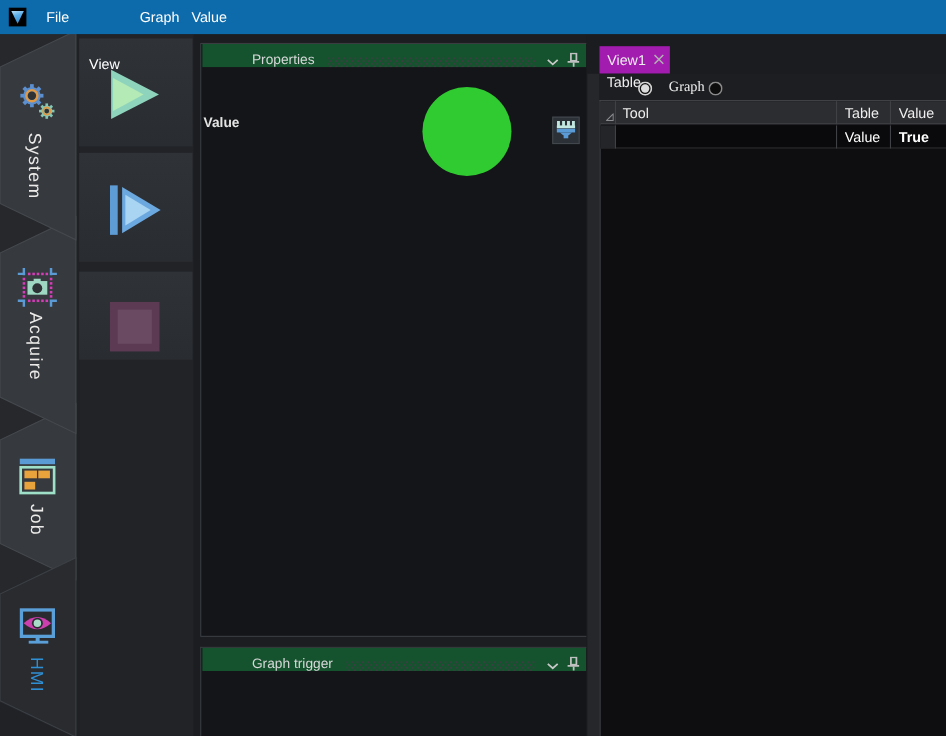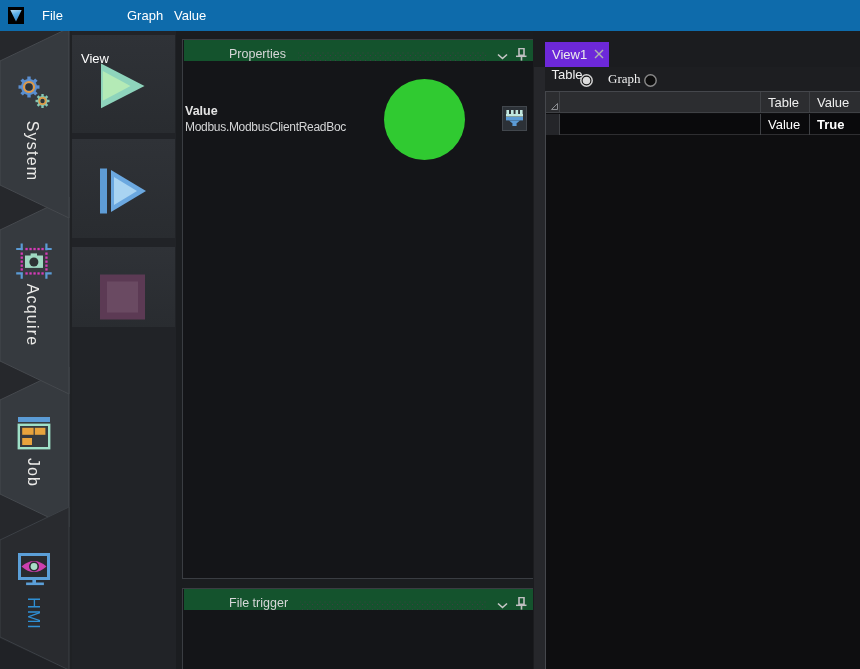--- a/index.html
+++ b/index.html
@@ -164,21 +164,20 @@
         </svg>
       <svg width="12" height="13" style="margin-right:6px;">
           <g stroke="#c0c0c2" fill="none">
         <rect x="4" y="0.5" width="5" height="6.8" stroke-width="1.6"></rect>
         <line x1="1" y1="8.3" x2="11.5" y2="8.3" stroke-width="1.5"></line>
         <line x1="6.5" y1="8.8" x2="6.5" y2="12.6" stroke-width="1.6"></line>
       </g>
         </svg>
     </div>
     <div class="abs" style="left:2px;top:64px;width:349px;font-size:12.5px;color:#e4e4e4;font-weight:bold;">Value</div>
-    <div class="abs" style="left:2px;top:80px;width:349px;font-size:12px;letter-spacing:-0.3px;color:#d4d5d6;">Modbus.ModbusClientReadBoc</div>
     <div class="abs" style="left:201px;top:39.3px;width:81px;height:81px;border-radius:50%;background:#30ca31;"></div>
     <div class="abs" style="left:319px;top:66px;width:25px;height:25px;background:#2c3137;border:1px solid #42474d;">
       <svg width="17" height="16" style="margin:3px 0 0 3px;">
         <g fill="#c2e8e0">
           <rect x="0" y="4" width="17" height="2.6"></rect>
           <rect x="0.4" y="0" width="2.6" height="4.5"></rect>
             <rect x="5" y="0" width="2.6" height="4.5"></rect>
             <rect x="9.5" y="0" width="2.6" height="4.5"></rect>
             <rect x="14" y="0" width="2.6" height="4.5"></rect>
         </g>
@@ -186,38 +185,38 @@
           <rect x="0" y="7" width="17" height="3.4"></rect>
           <polygon points="3,10.4 14,10.4 11,13 6,13"></polygon>
           <rect x="6.4" y="12" width="4.2" height="4"></rect>
         </g>
       </svg>
     </div>
   </div>
 
   <div class="abs panel" style="left:182px;top:588px;width:353px;height:81px;border-bottom:none;">
     <div class="phead">
-      <span class="ptitle">File trigger</span>
+      <span class="ptitle">Graph trigger</span>
       <div class="grip"></div>
       <svg width="11" height="8" style="margin-right:7px;">
           <path d="M1,1.5 L5.5,5.5 L10,1.5" stroke="#c8c8c8" stroke-width="1.6" fill="none"></path>
         </svg>
       <svg width="12" height="13" style="margin-right:6px;">
           <g stroke="#c0c0c2" fill="none">
         <rect x="4" y="0.5" width="5" height="6.8" stroke-width="1.6"></rect>
         <line x1="1" y1="8.3" x2="11.5" y2="8.3" stroke-width="1.5"></line>
         <line x1="6.5" y1="8.8" x2="6.5" y2="12.6" stroke-width="1.6"></line>
       </g>
         </svg>
     </div>
   </div>
 
   <div id="dock" class="abs">
 
-    <div class="abs" style="left:12px;top:11px;width:64px;height:24.5px;background:#6d28d9;color:#ececec;
+    <div class="abs" style="left:12px;top:11px;width:64px;height:24.5px;background:#a21caf;color:#ececec;
          font-size:13px;display:flex;align-items:center;">
       <span style="margin-left:7px;">View1</span>
       <svg width="10" height="10" style="margin-left:7px;">
           <g stroke="#b0b0b0" stroke-width="1.4">
         <line x1="1" y1="1" x2="9" y2="9"></line>
             <line x1="9" y1="1" x2="1" y2="9"></line>
           </g>
         </svg>
     </div>
 
@@ -236,20 +235,21 @@
     </div>
 
     <div class="abs" style="left:11.5px;top:60px;width:315.5px;height:578px;background:#0e0e10;
          border-left:1.5px solid #45474c;border-top:1.5px solid #45474c;">
       <div class="abs" style="left:0;top:0;width:314px;height:20.5px;background:#2c2d30;color:#eeeeee;font-size:13px;border-bottom:1.5px solid #3f4145;">
         <div class="abs" style="left:0;top:0;width:14px;height:20.5px;border-right:1.5px solid #3f4145;">
           <svg width="7" height="7" style="margin:11px 0 0 5px;">
               <path d="M0.5,6.5 H6.5 V0.5 Z" fill="none" stroke="#8a8c90" stroke-width="1"></path>
             </svg>
         </div>
+        <div class="abs cell" style="left:20.5px;top:2.5px;width:190px;">Tool</div>
         <div class="abs" style="left:214.5px;top:0;width:0;height:20.5px;border-left:1.5px solid #3f4145;"></div>
         <div class="abs cell" style="left:222.5px;top:2.5px;width:40px;">Table</div>
         <div class="abs" style="left:263.5px;top:0;width:0;height:20.5px;border-left:1.5px solid #3f4145;"></div>
         <div class="abs cell" style="left:271.5px;top:2.5px;width:40px;">Value</div>
       </div>
       <div class="abs" style="left:0;top:22px;width:314px;height:21px;background:#0a0a0c;color:#ffffff;font-size:13px;border-bottom:1px solid #2e2e31;">
         <div class="abs" style="left:0;top:0;width:14px;height:21px;background:#242529;border-right:1.5px solid #3f4145;"></div>
         <div class="abs" style="left:214.5px;top:0;width:0;height:21px;border-left:1.5px solid #3f4145;"></div>
         <div class="abs cell" style="left:222.5px;top:2.5px;width:40px;">Value</div>
         <div class="abs" style="left:263.5px;top:0;width:0;height:21px;border-left:1.5px solid #3f4145;"></div>

